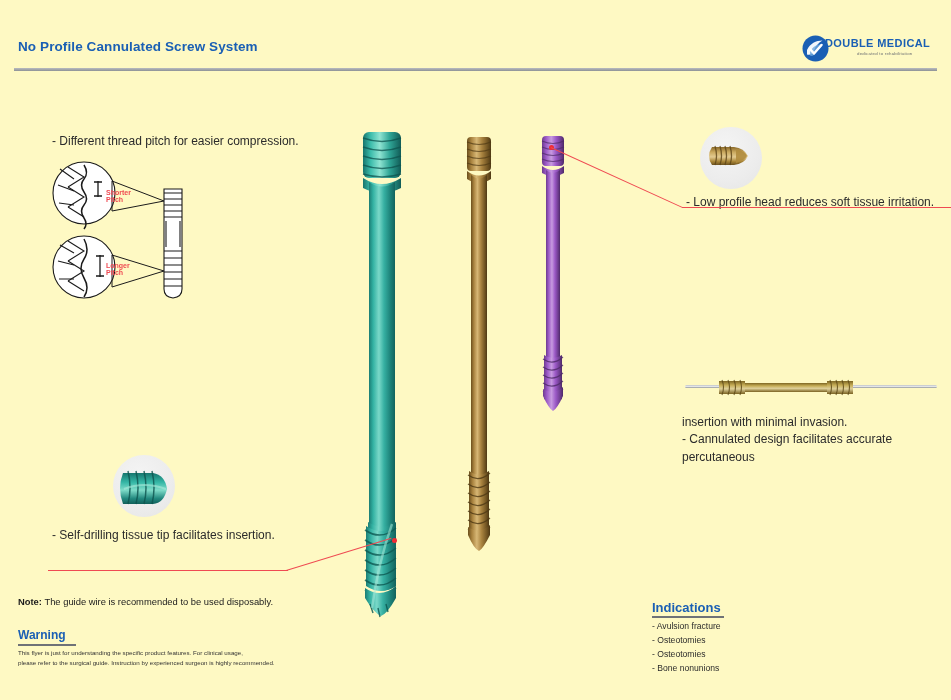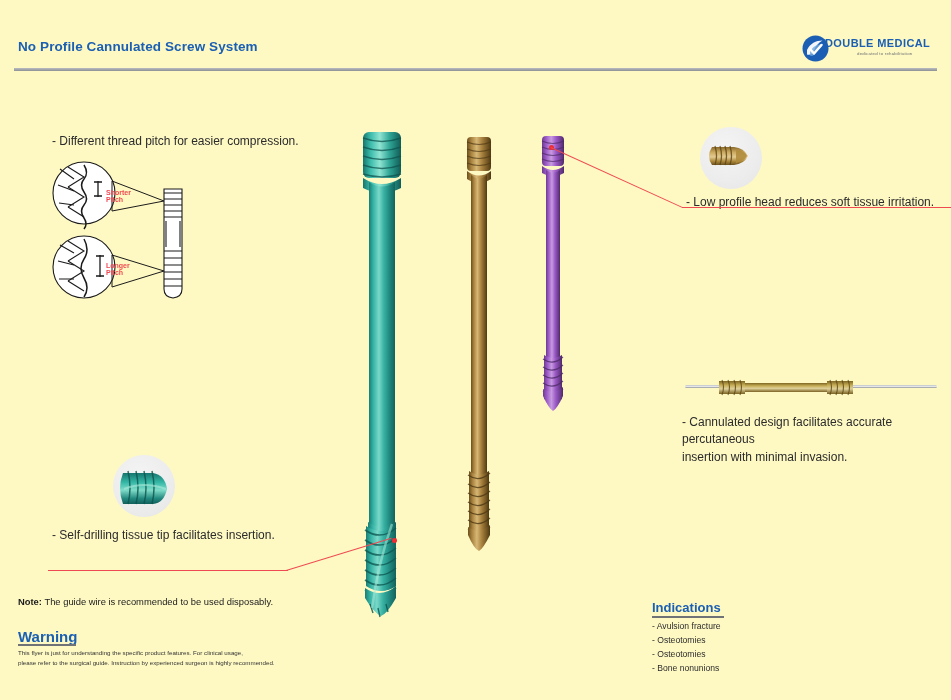--- a/index.html
+++ b/index.html
@@ -52,21 +52,21 @@
     position:absolute;border-radius:50%;
     background:radial-gradient(circle at 42% 34%,#f4f4f4 0%,#ececec 62%,#e4e4e4 100%);
   }
 
   
   .note-block{position:absolute;left:18px;top:596px;font-size:9.4px;color:#1b1b1b;white-space:nowrap;}
   .note-block b{font-weight:bold;}
 
   .warning-title{
     position:absolute;left:18px;top:628px;
-    font-size:15px;font-weight:bold;color:#1a5fb4;
+    font-size:12px;font-weight:bold;color:#1a5fb4;
   }
   .warning-underline{position:absolute;left:18px;top:644px;width:58px;height:1.6px;background:#6f7277;}
   .warning-body{
     position:absolute;left:18px;top:648px;width:310px;
     font-size:6.2px;color:#333;line-height:1.62;
   }
 
   .ind-title{
     position:absolute;left:652px;top:600px;
     font-size:13px;font-weight:bold;color:#1a5fb4;
@@ -310,22 +310,22 @@
         <path d="M47 6 q3 7 0 15"></path>
       <path d="M53 6 q3 7 0 15"></path>
         <path d="M59 6 q3 7 0 15"></path>
       <path d="M149 6 q3 7 0 15"></path>
         <path d="M155 6 q3 7 0 15"></path>
       <path d="M161 6 q3 7 0 15"></path>
         <path d="M167 6 q3 7 0 15"></path>
     </g>
   </svg>
   <div class="callout" style="position:absolute;left:682px;top:414px;width:262px;">
+    <div>insertion with minimal invasion.</div>
     <div>- Cannulated design facilitates accurate percutaneous</div>
-    <div>insertion with minimal invasion.</div>
   </div>
 
   <div class="inset-circle" style="left:113px;top:455px;width:62px;height:62px;">
     <svg width="62" height="62" viewBox="0 0 62 62">
       <defs>
         <linearGradient id="tipTeal" x1="0" y1="0" x2="0" y2="1">
           <stop offset="0%" stop-color="#16766e"></stop>
           <stop offset="30%" stop-color="#35b7a6"></stop>
           <stop offset="55%" stop-color="#7fdcc9"></stop>
           <stop offset="82%" stop-color="#23897f"></stop>

